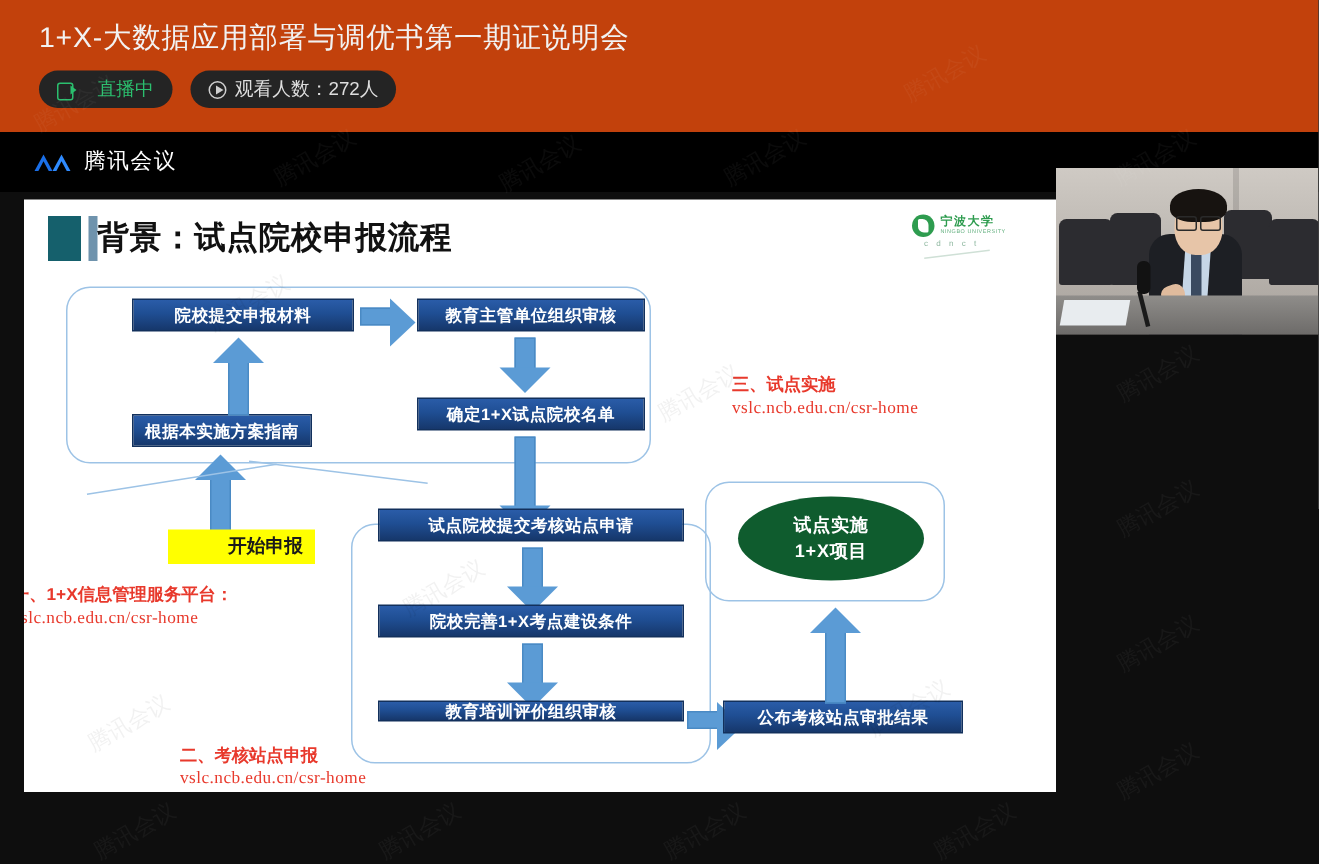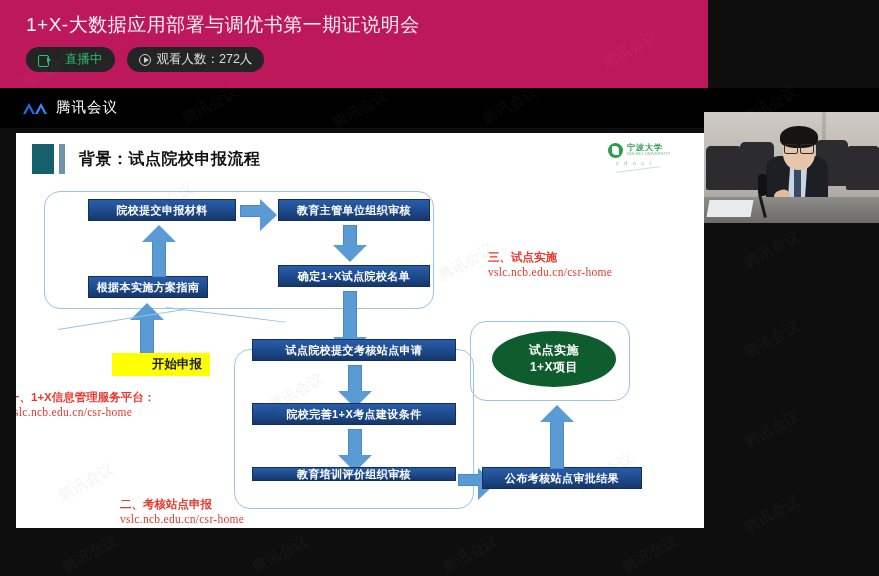--- a/index.html
+++ b/index.html
@@ -17,21 +17,21 @@
     position: absolute;
     color: rgba(255,255,255,0.045);
     font-size: 15px;
     transform: rotate(-30deg);
     white-space: nowrap;
     font-family: "Liberation Sans", sans-serif;
   }
   .wm.onwhite { color: rgba(0,0,0,0.055); }
 
   
-  .banner { position: absolute; left:0; top:0; width:708px; height:88px; background:#be185d; z-index: 3;}
+  .banner { position: absolute; left:0; top:0; width:879px; height:88px; background:#c2410c; z-index: 3;}
   .banner-title {
     position: absolute; left: 26px; top: 12px;
     color: #f2f2f2; font-size: 19px; font-weight: 400;
     letter-spacing: .5px;
   }
   .pill-row { position: absolute; left: 26px; top: 47px; display: flex; gap: 12px; }
   .pill {
     display: flex; align-items: center; gap: 6px;
     height: 25px; padding: 0 12px;
     background: #242424; border-radius: 13px;
@@ -68,21 +68,21 @@
 
   
   .slide {
     position:absolute; left:16px; top:133px; width:688px; height:395px;
     background:#ffffff; z-index:2; overflow:hidden;
   }
   .slide-title-bar { position:absolute; left:16px; top:11px; display:flex; align-items:center; gap:0px; }
   .accent-thick { width:22px; height:30px; background:#15606c; }
   .accent-thin  { width:6px;  height:30px; background:#6f93ad; margin-left:5px; }
   .slide-title {
-    margin-left:14px; color:#111; font-size:16px; font-weight:bold;
+    margin-left:0; color:#111; font-size:21px; font-weight:bold;
     letter-spacing:.5px; line-height:30px;
   }
   
   .uni-logo { position:absolute; right:32px; top:8px; width:64px; height:34px; }
   .uni-badge { position:absolute; left:0; top:2px; width:15px; height:15px; border-radius:50%;
                background:#2e9c4f; }
   .uni-badge::after { content:""; position:absolute; left:4px; top:3px; width:7px; height:9px;
                       background:#ffffff; border-radius:1px 4px 1px 4px; }
   .uni-cn { position:absolute; left:19px; top:1px; font-size:8px; color:#2e9c4f; font-weight:bold; letter-spacing:1px;}
   .uni-en { position:absolute; left:19px; top:11px; font-size:3.6px; color:#5fae7c; letter-spacing:.4px; }

